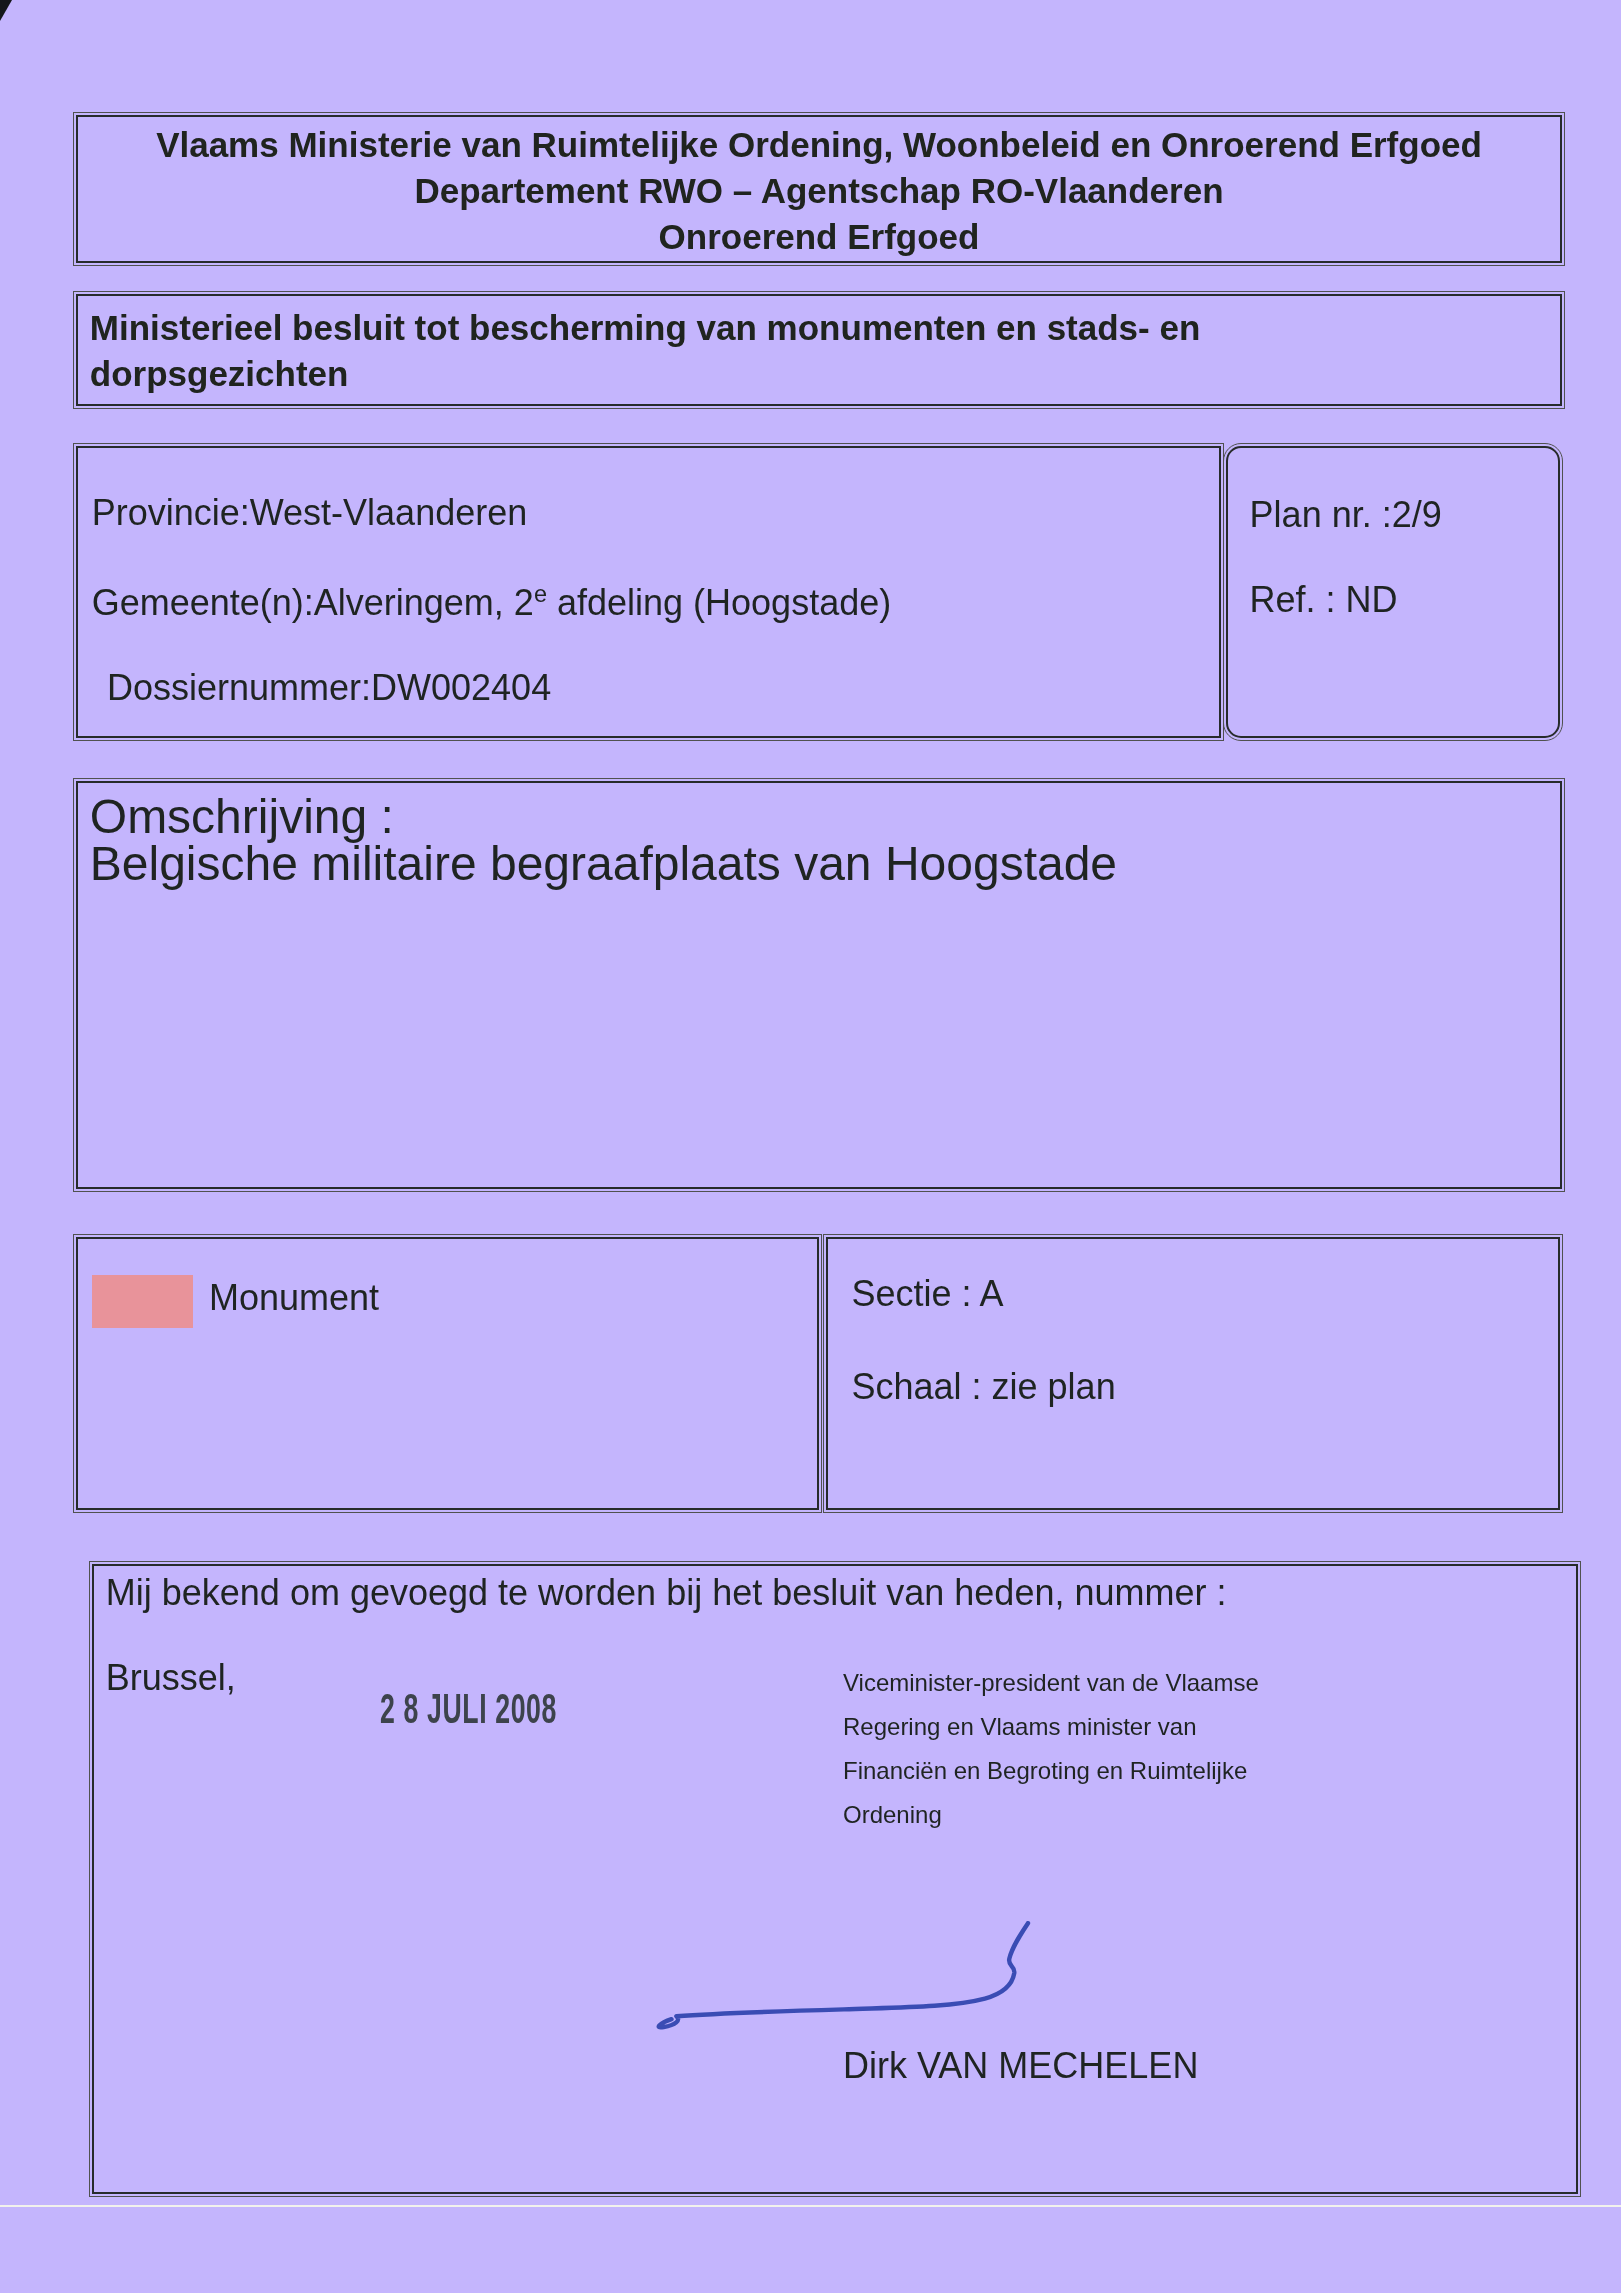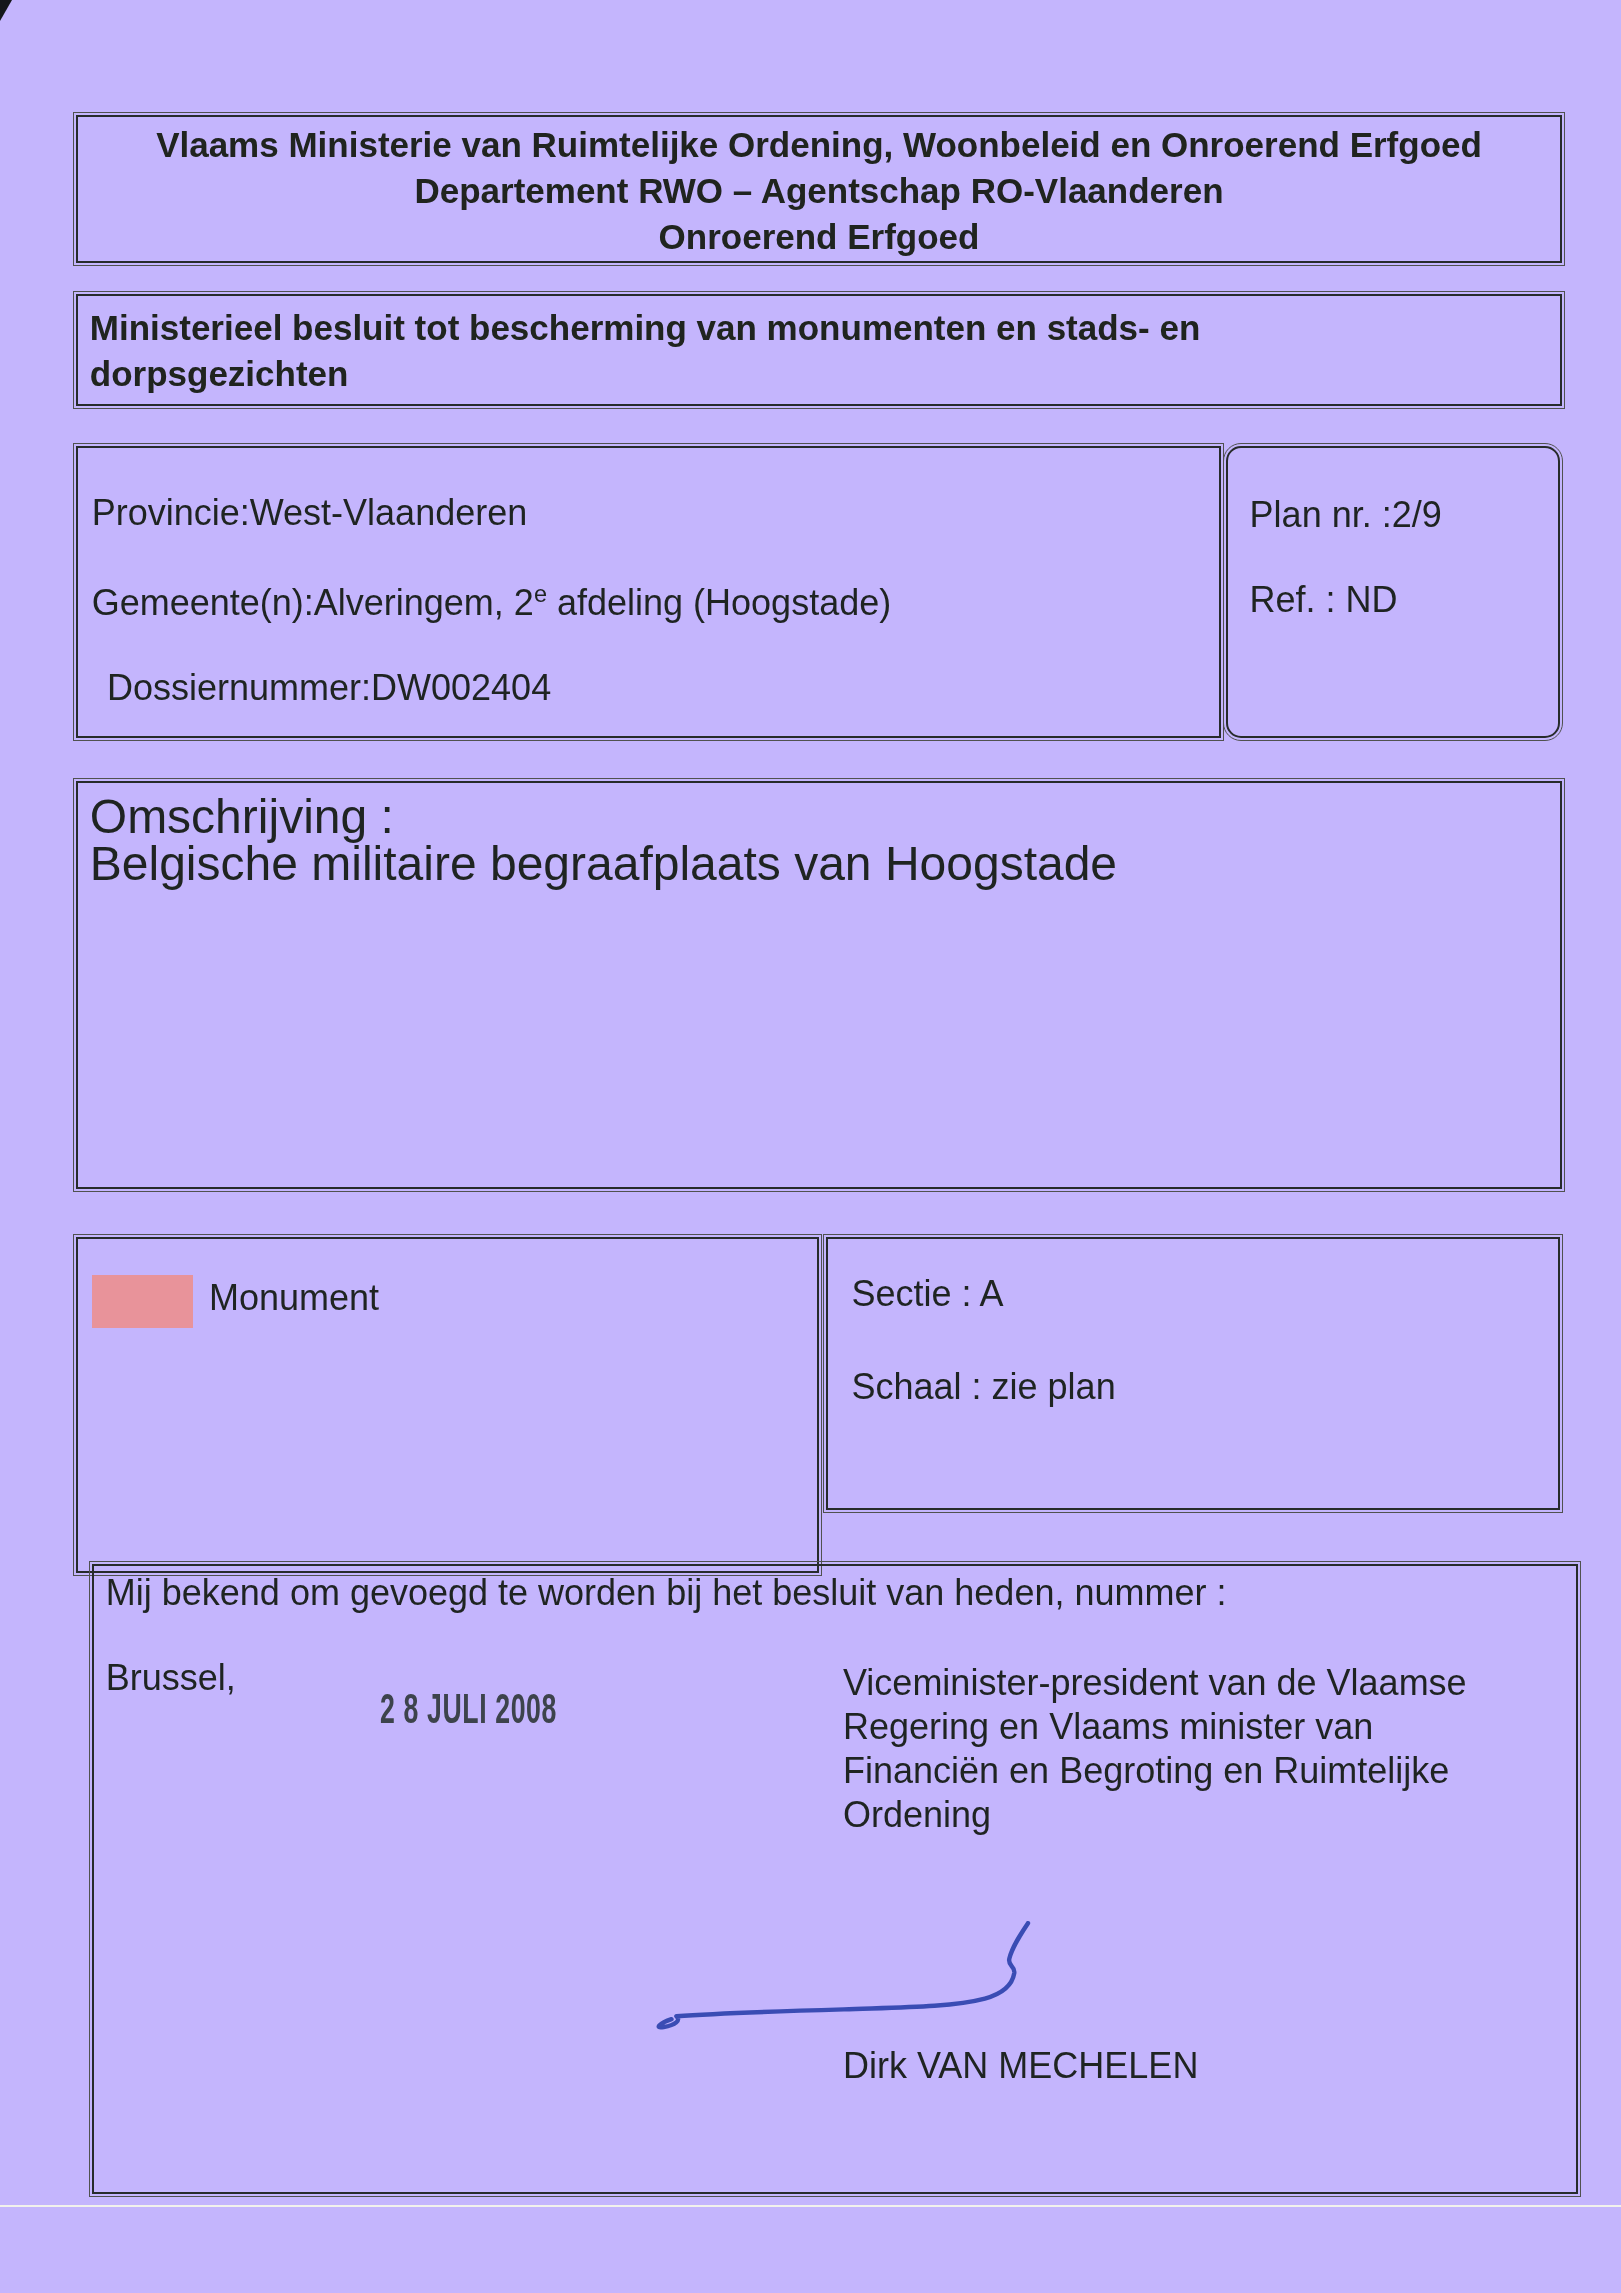--- a/index.html
+++ b/index.html
@@ -30,37 +30,37 @@
 
   .title-box { left: 76px; top: 294px; width: 1486px; height: 112px; padding: 8.8px 11.8px; box-sizing: border-box; }
   .title-box .tline { font-weight: bold; font-size: 35px; line-height: 46px; white-space: nowrap; color: #20241f; }
 
   .info-left-box  { left: 76px;  top: 446px; width: 1145px; height: 292px; }
   .info-right-box { left: 1226px; top: 446px; width: 334px;  height: 292px; border-radius: 15px; }
 
   .desc-box { left: 76px; top: 781px; width: 1486px; height: 408px; padding: 9.8px 11.8px; box-sizing: border-box; }
   .desc-box .dline { font-size: 48px; line-height: 47px; white-space: nowrap; }
 
-  .legend-monument-box { left: 76px;  top: 1237px; width: 743px; height: 336px; }
+  .legend-monument-box { left: 76px;  top: 1237px; width: 743px; height: 273px; }
   .legend-details-box  { left: 826px; top: 1237px; width: 734px; height: 273px; }
   .swatch { position: absolute; left: 13.7px; top: 36px; width: 101px; height: 53px; }
 
   .decree-box { left: 92px; top: 1564px; width: 1486px; height: 630px; text-decoration: underline; }
 
   .stamp {
     position: absolute;
     font-weight: bold;
     font-size: 43px;
     letter-spacing: 1px;
     transform: scaleX(0.62);
     transform-origin: left top;
     white-space: nowrap;
   }
   .minister { position: absolute; left: 749px; top: 95px; }
-  .minister div { font-size: 36px; line-height: 44px; white-space: nowrap; }
+  .minister div { font-size: 24px; line-height: 44px; white-space: nowrap; }
 
   .sig-svg { position: absolute; left: 554px; top: 355px; }
 
   .scan-line { position: absolute; left: 0; top: 2205px; width: 1621px; height: 2px; background: #f1f1ec; }
   .corner-mark {
     position: absolute; left: 0; top: 0; width: 0; height: 0;
     border-left: 12.7px solid #15171a; border-bottom: 21.6px solid transparent;
   }
 </style>
 </head>

